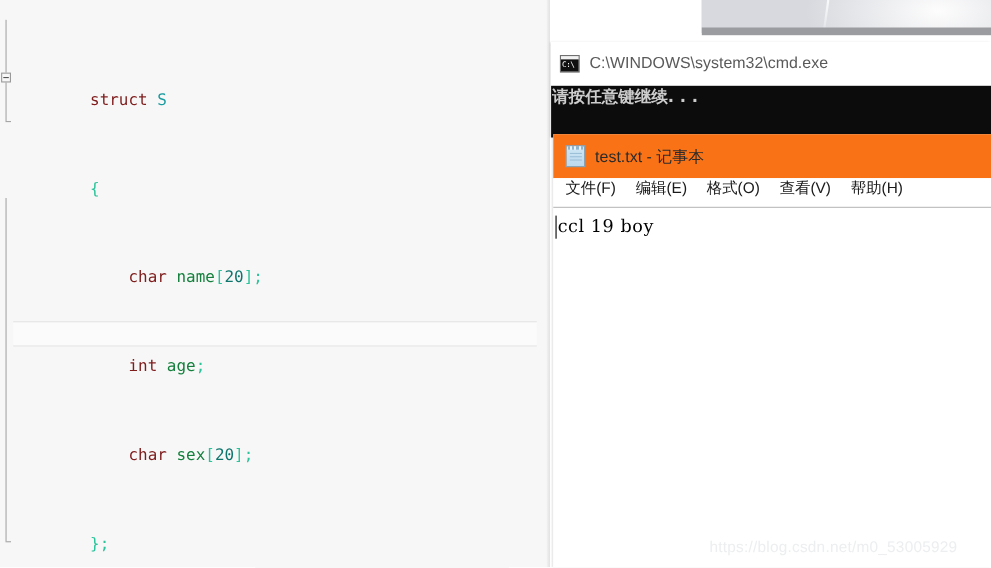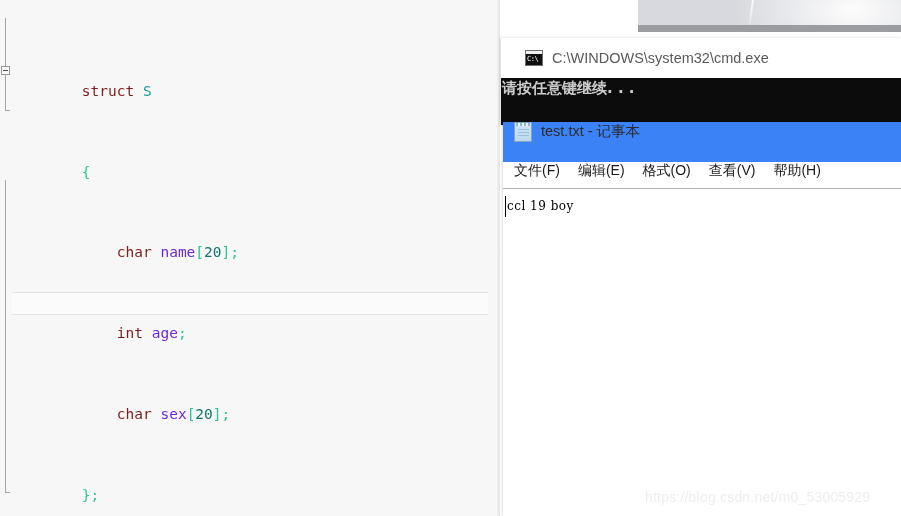--- a/index.html
+++ b/index.html
@@ -112,21 +112,21 @@
     width: 5px;
     height: 1px;
     background: #a6a6a6;
   }
 
   
   .kw   { color: #7f1d1d; }          
   .typ  { color: #1a9ba0; }          
   .br   { color: #2bc49a; }
   .num  { color: #0f766e; }          
-  .var  { color: #6d28d9; }          
+  .var  { color: #15803d; }          
   .plain{ color: #17204e; }
 
   
   #current-line {
     position: absolute;
     left: 12px;
     top: 292px;
     width: 476px;
     height: 21px;
     border-top: 1px solid #e4e4e4;
@@ -143,21 +143,21 @@
     height: 87px;
     background: #ffffff;
     box-shadow: -1px 0 2px rgba(0,0,0,.16);
   }
   #cmd-titlebar {
     position: relative;
     height: 40px;
     background: #ffffff;
     display: flex;
     align-items: center;
-    padding-left: 24px;
+    padding-left: 8px;
   }
   #cmd-icon {
     width: 18px;
     height: 16px;
     background: #f2f2f2;
     border: 1px solid #707070;
     box-sizing: border-box;
     position: relative;
     flex: 0 0 auto;
     margin-right: 9px;
@@ -209,23 +209,23 @@
     left: 503px;
     top: 122px;
     width: 398px;
     height: 394px;
     background: #ffffff;
     box-shadow: -1px 0 2px rgba(0,0,0,.14);
   }
   #np-titlebar {
     height: 40px;
     display: flex;
-    align-items: flex-start;
+    align-items: center;
     padding-left: 11px;
-    background: #3b82f6;
+    background: #f97316;
   }
   #np-icon {
     width: 18px;
     height: 20px;
     position: relative;
     flex: 0 0 auto;
     margin-right: 9px;
     background: linear-gradient(180deg, #cfe6f5 0%, #bcd9ee 100%);
     border: 1px solid #7ea7c4;
     box-sizing: border-box;
@@ -274,21 +274,21 @@
   #np-caret {
     position: absolute;
     left: 2px;
     top: 7px;
     width: 1px;
     height: 21px;
     background: #000;
   }
   #np-text {
     font-family: "DejaVu Serif", "Liberation Serif", serif;
-    font-size: 12px;
+    font-size: 16px;
     line-height: 22px;
     color: #000000;
     white-space: pre;
     letter-spacing: .5px;
   }
 
   
   #watermark {
     position: absolute;
     left: 645px;

